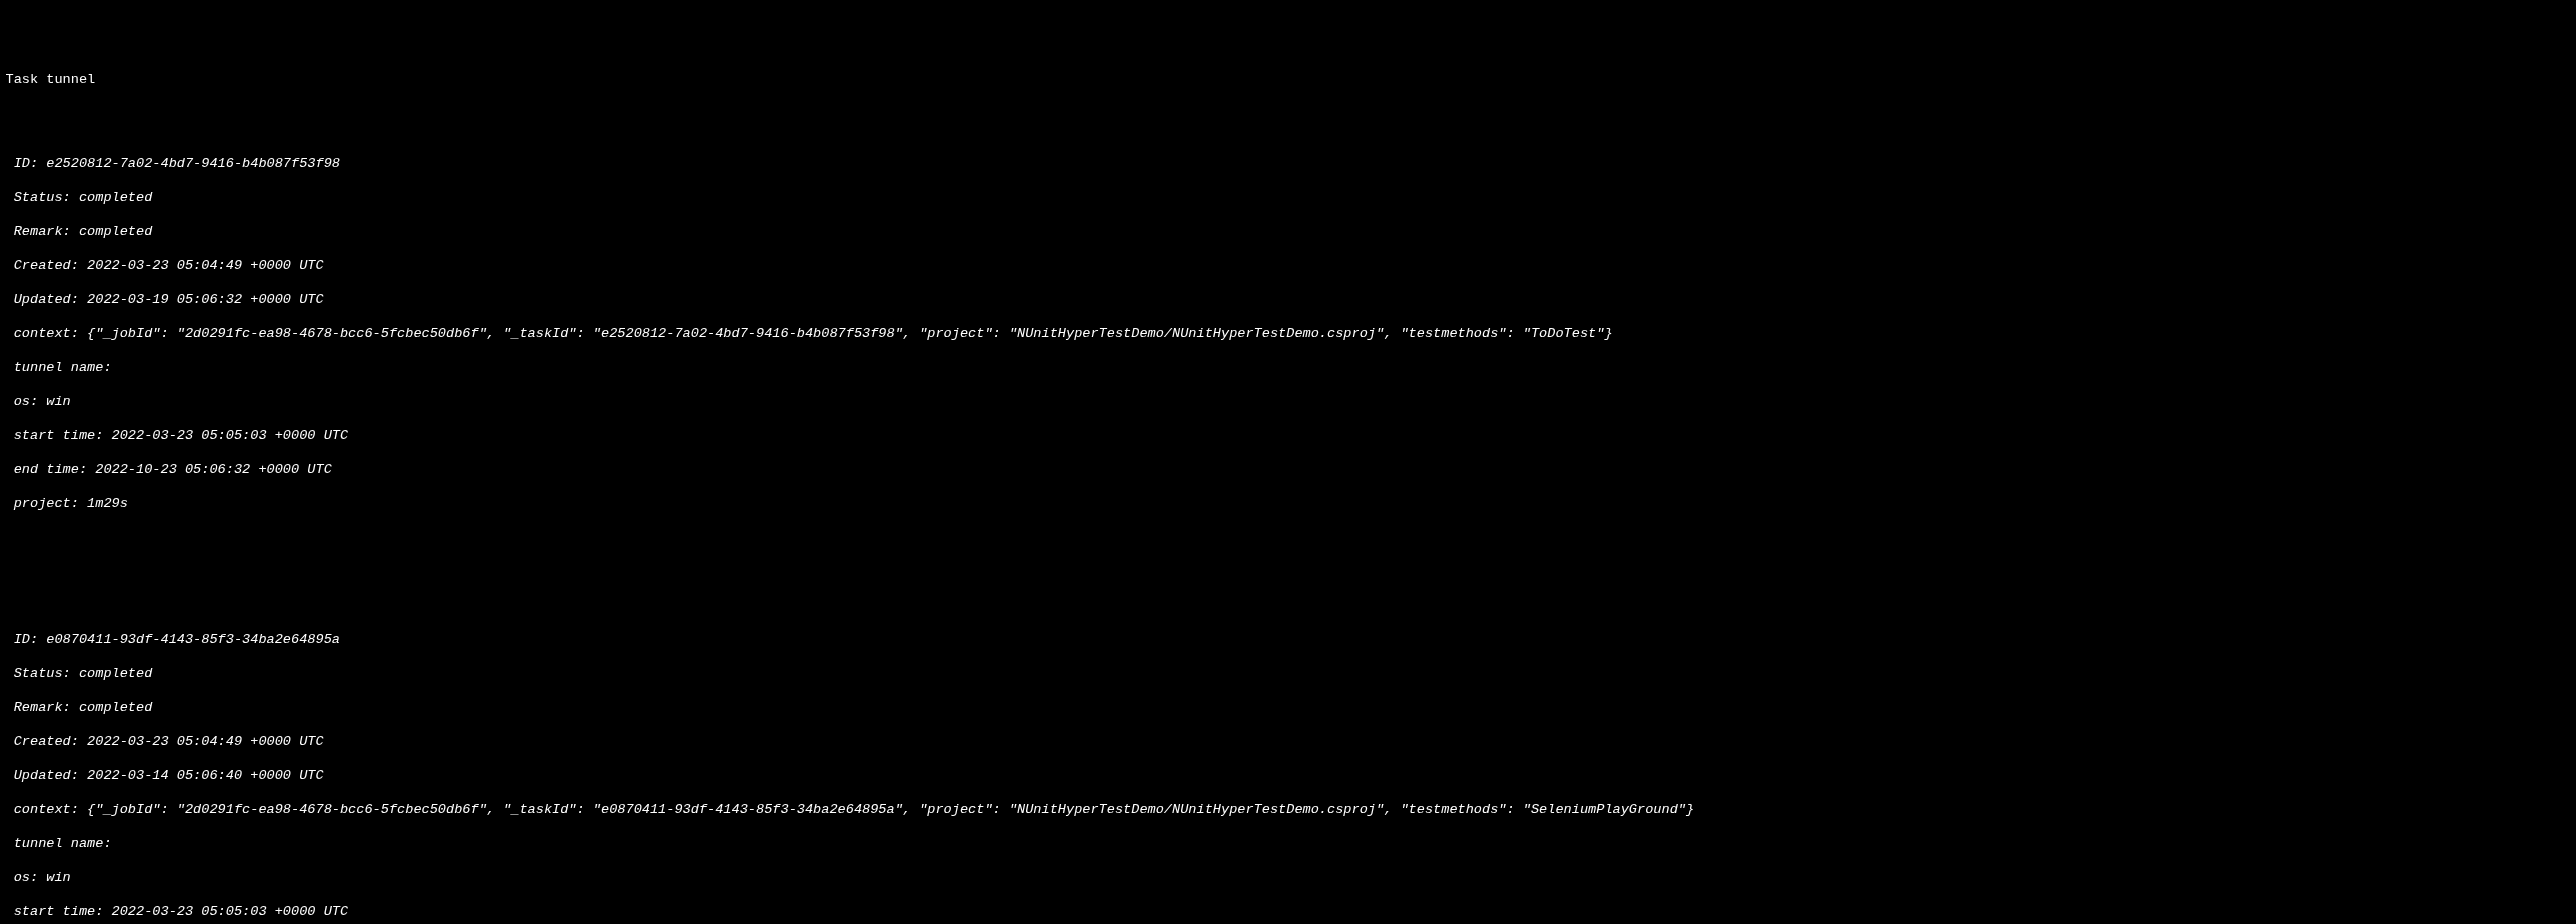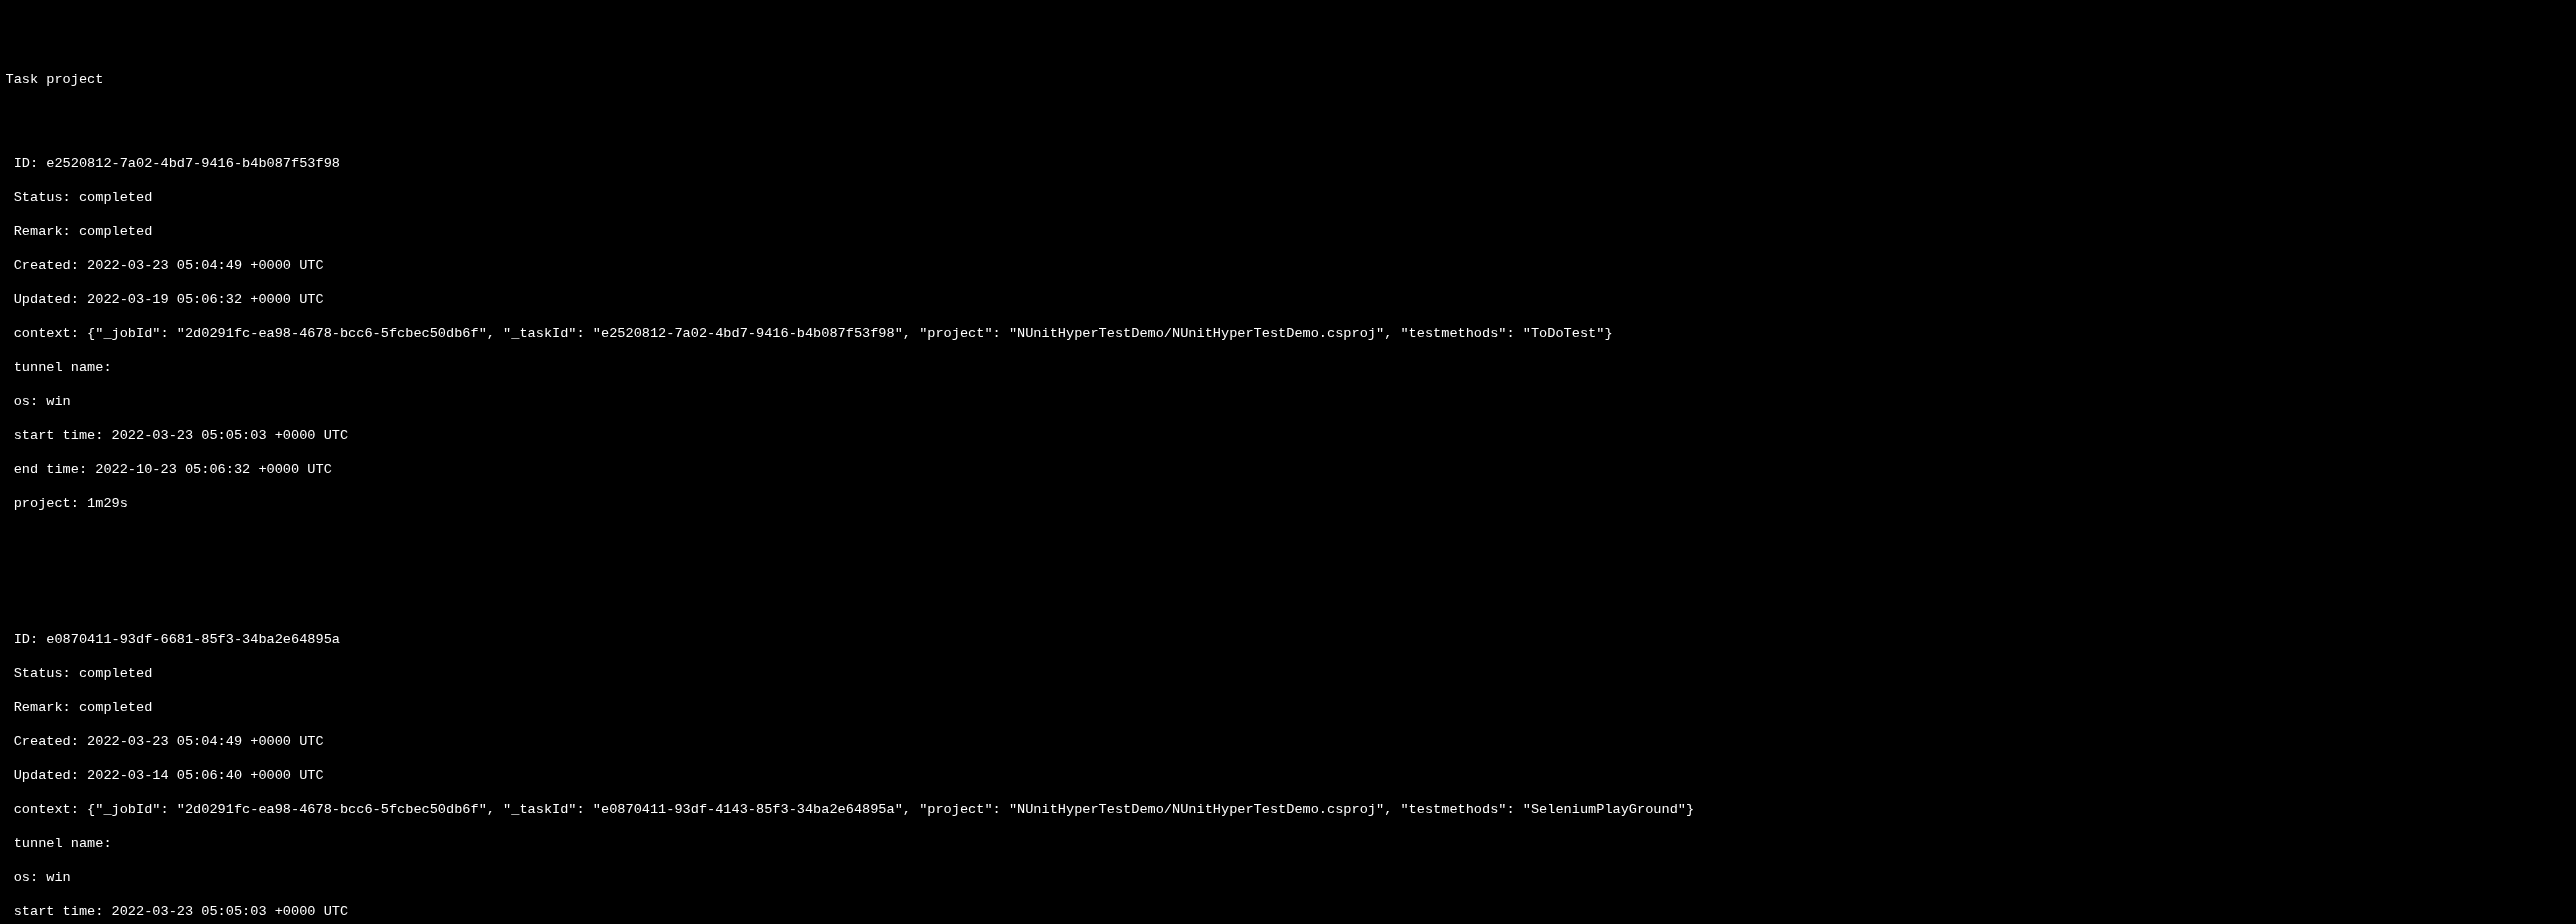--- a/index.html
+++ b/index.html
@@ -9,47 +9,47 @@
       font-family: 'Menlo', 'Monaco', 'Consolas', 'Courier New', monospace;
       font-size: 13.6px;
       line-height: 1.25;
       padding: 3.6px 5.5px;
       white-space: pre-wrap;
       word-wrap: break-word;
       width: 2576px;
       min-height: 924px;
     }
     .line { display: block; }
-    .indent { padding-left: 1ch; }
+    .indent { padding-left: 1ch; font-style: italic; }
     .spacer { height: 1.25em; }
   </style>
 </head>
 <body>
 
 
 
-<span class="line">Task project</span>
+<span class="line">Task tunnel</span>
 <div class="spacer"></div>
 
 <span class="line indent">ID: e2520812-7a02-4bd7-9416-b4b087f53f98</span>
 <span class="line indent">Status: completed</span>
 <span class="line indent">Remark: completed</span>
 <span class="line indent">Created: 2022-03-23 05:04:49 +0000 UTC</span>
 <span class="line indent">Updated: 2022-03-19 05:06:32 +0000 UTC</span>
 <span class="line indent">context: {"_jobId": "2d0291fc-ea98-4678-bcc6-5fcbec50db6f", "_taskId": "e2520812-7a02-4bd7-9416-b4b087f53f98", "project": "NUnitHyperTestDemo/NUnitHyperTestDemo.csproj", "testmethods": "ToDoTest"}</span>
 <span class="line indent">tunnel name:</span>
 <span class="line indent">os: win</span>
 <span class="line indent">start time: 2022-03-23 05:05:03 +0000 UTC</span>
 <span class="line indent">end time: 2022-10-23 05:06:32 +0000 UTC</span>
 <span class="line indent">project: 1m29s</span>
 
 <div class="spacer"></div>
 <div class="spacer"></div>
 
-<span class="line indent">ID: e0870411-93df-6681-85f3-34ba2e64895a</span>
+<span class="line indent">ID: e0870411-93df-4143-85f3-34ba2e64895a</span>
 <span class="line indent">Status: completed</span>
 <span class="line indent">Remark: completed</span>
 <span class="line indent">Created: 2022-03-23 05:04:49 +0000 UTC</span>
 <span class="line indent">Updated: 2022-03-14 05:06:40 +0000 UTC</span>
 <span class="line indent">context: {"_jobId": "2d0291fc-ea98-4678-bcc6-5fcbec50db6f", "_taskId": "e0870411-93df-4143-85f3-34ba2e64895a", "project": "NUnitHyperTestDemo/NUnitHyperTestDemo.csproj", "testmethods": "SeleniumPlayGround"}</span>
 <span class="line indent">tunnel name:</span>
 <span class="line indent">os: win</span>
 <span class="line indent">start time: 2022-03-23 05:05:03 +0000 UTC</span>
 
 

